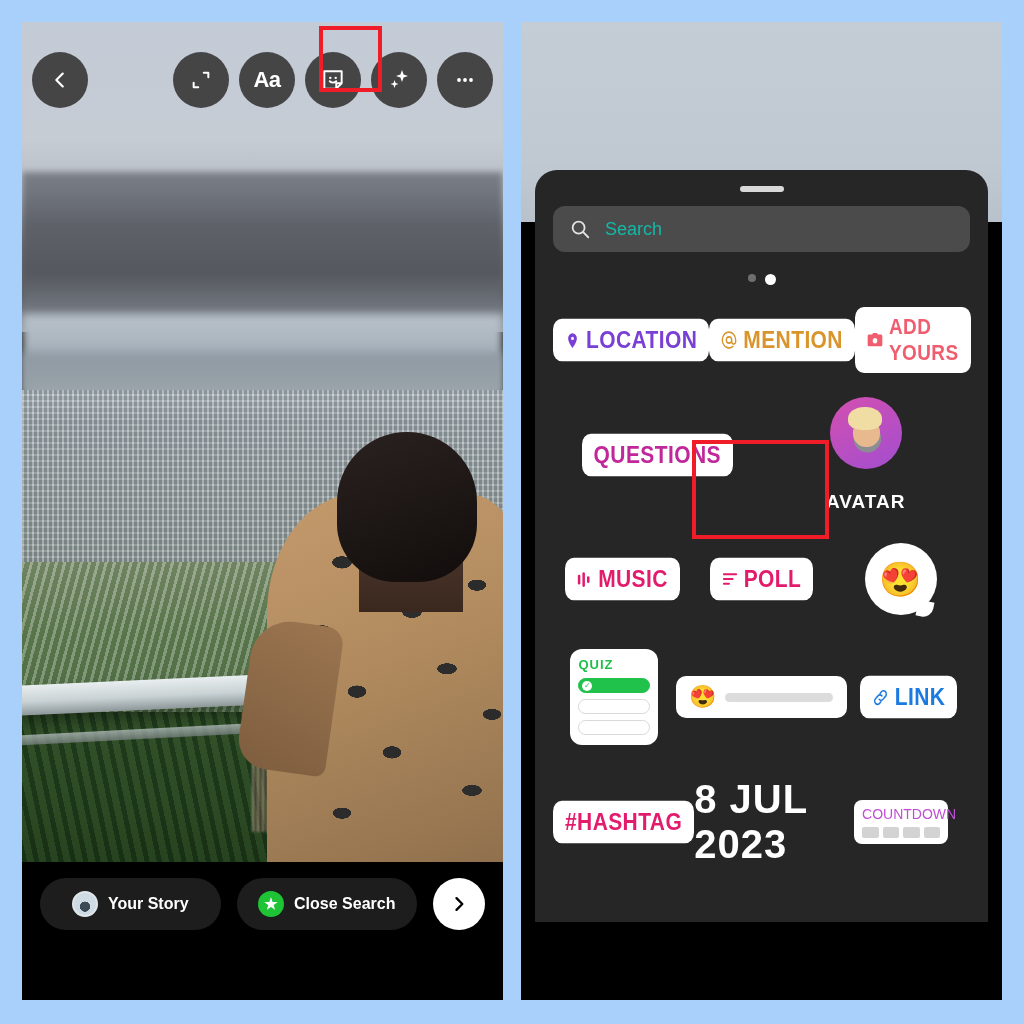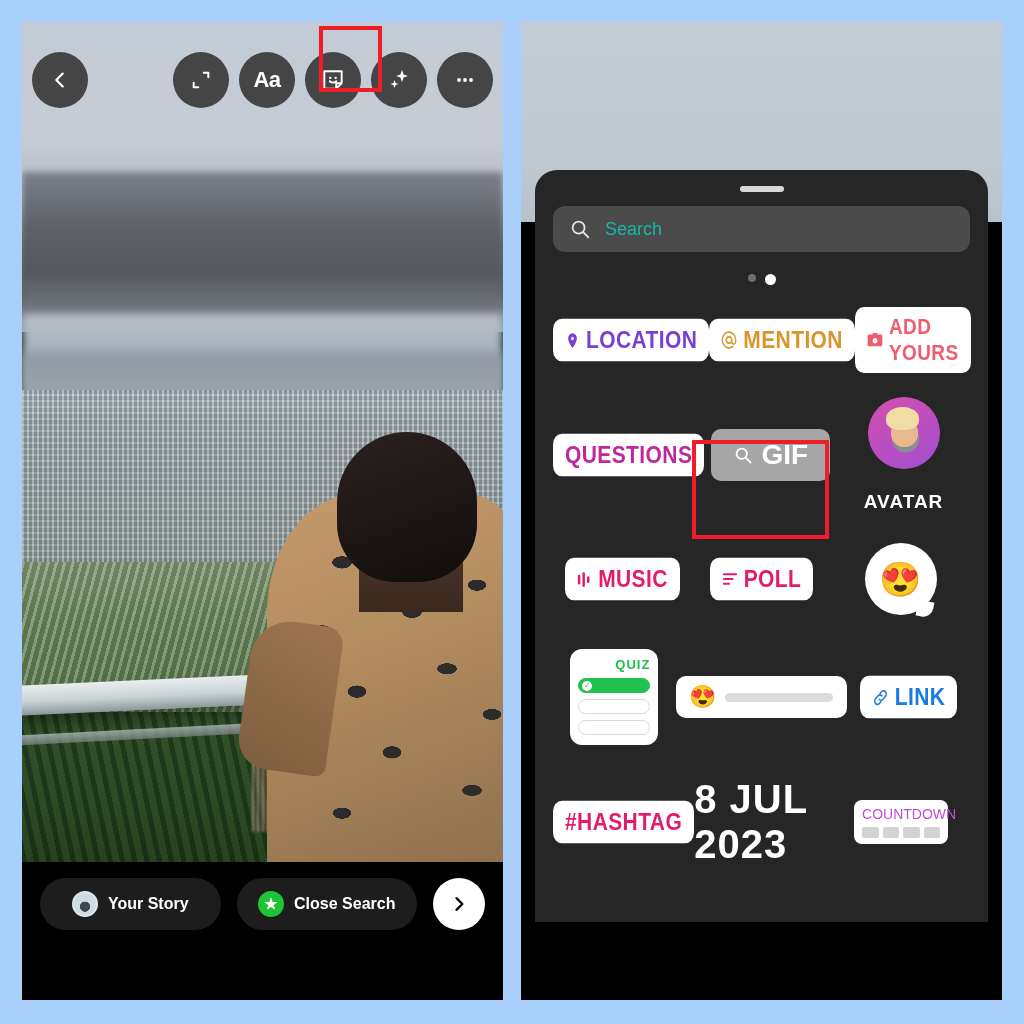--- a/index.html
+++ b/index.html
@@ -236,21 +236,21 @@
     position:relative;
   }
   .emoji-bubble::after {
     content:""; position:absolute; right:4px; bottom:-2px;
     width:16px; height:16px; background:#fff;
     border-radius:0 0 10px 0; transform: rotate(12deg);
   }
 
   .quiz-card {
     background:#fff; border-radius:12px; width:88px; padding:8px 8px 10px 8px;
-    display:flex; flex-direction:column; gap:6px; align-items:flex-end;
+    display:flex; flex-direction:column; gap:6px; align-items:flex-start;
   }
   .quiz-title { color:#1fbf4a; font-size:13px; font-weight:800; letter-spacing:1px; }
   .quiz-opt { width:100%; height:15px; border-radius:8px; background:#fff; border:1px solid #d9d9d9; }
   .quiz-opt.on {
     background:#21c24b; border-color:#21c24b; display:flex; align-items:center; padding-left:3px;
   }
   .quiz-check {
     width:10px; height:10px; border-radius:50%; background:#fff;
     display:flex; align-items:center; justify-content:center; color:#21c24b; font-size:8px;
   }
@@ -439,31 +439,20 @@
             </span>
           </div>
         </div>
 
         <div class="grid-row" style="min-height:104px;align-items:center;">
           <div class="cell">
             <span class="stick s-questions">
               <span>QUESTIONS</span>
             </span>
           </div>
-          <div class="cell">
-            <span class="gif-btn">
-              <span>
-                <svg class="icon-svg" width="20" height="20" viewBox="0 0 24 24" fill="none" stroke="#fff" stroke-width="2.2" stroke-linecap="round">
-                  <circle cx="10.5" cy="10.5" r="6.2"></circle>
-                    <line x1="15.2" y1="15.2" x2="21" y2="21"></line>
-                </svg>
-              </span>
-              <span>GIF</span>
-            </span>
-          </div>
           <div class="cell avatar-cell">
             <span class="avatar-img">
               <span class="avatar-face"></span>
               <span class="avatar-hair"></span>
             </span>
             <span class="avatar-label">AVATAR</span>
           </div>
         </div>
 
         <div class="grid-row" style="min-height:76px;">

